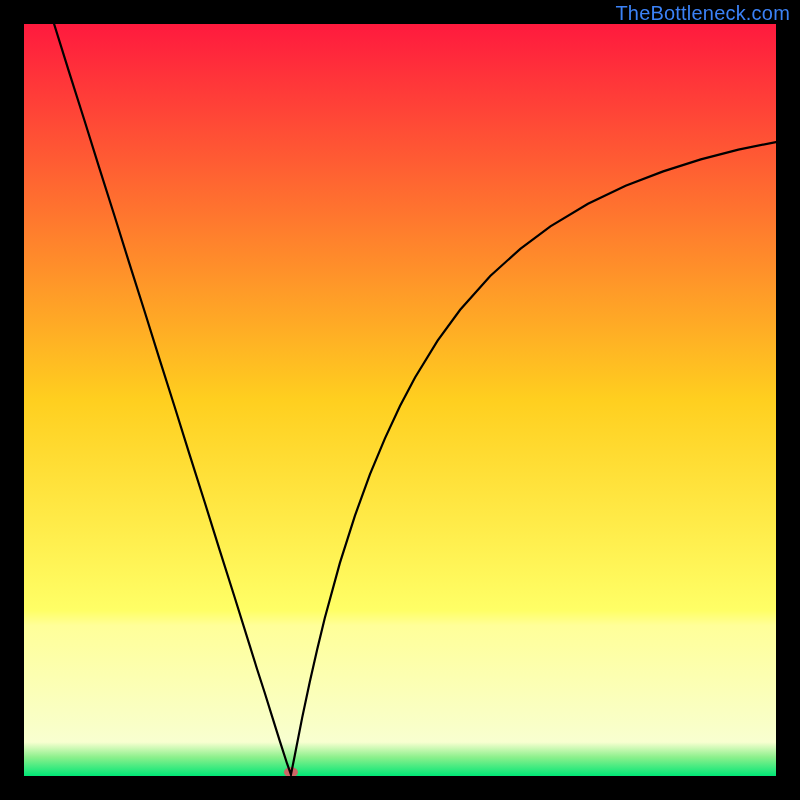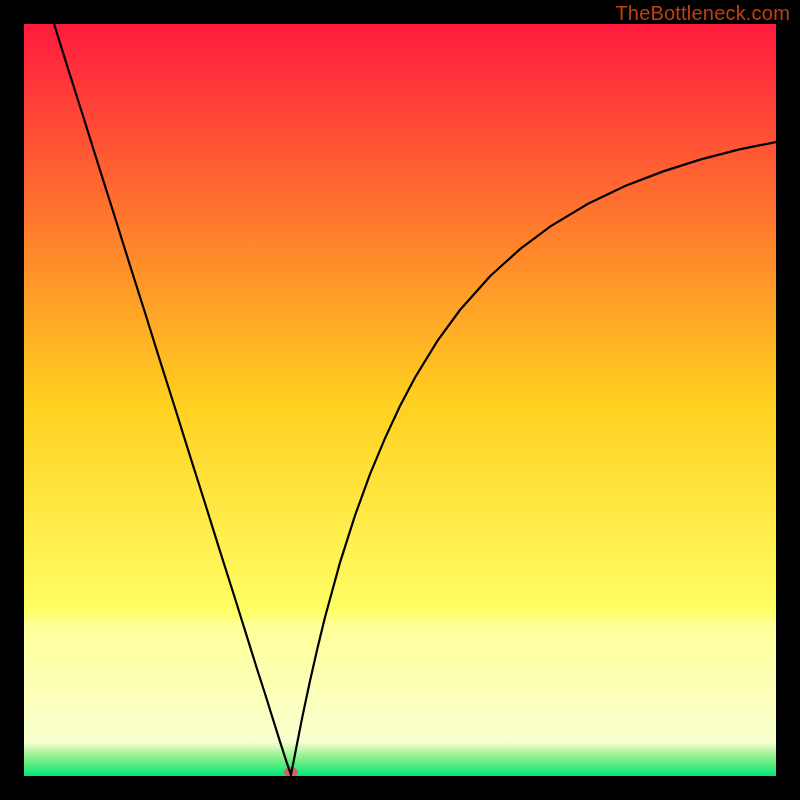--- a/index.html
+++ b/index.html
@@ -23,21 +23,21 @@
     top: 0;
     width: 752px;
     height: 752px;
   }
   .watermark {
     position: absolute;
     top: 2px;
     right: 10px;
     font-family: Arial, Helvetica, sans-serif;
     font-size: 20px;
-    color: #c2410c;
+    color: #3b82f6;
     letter-spacing: 0.2px;
     user-select: none;
   }
   svg {
     display: block;
   }
 </style>
 </head>
 <body>
 

